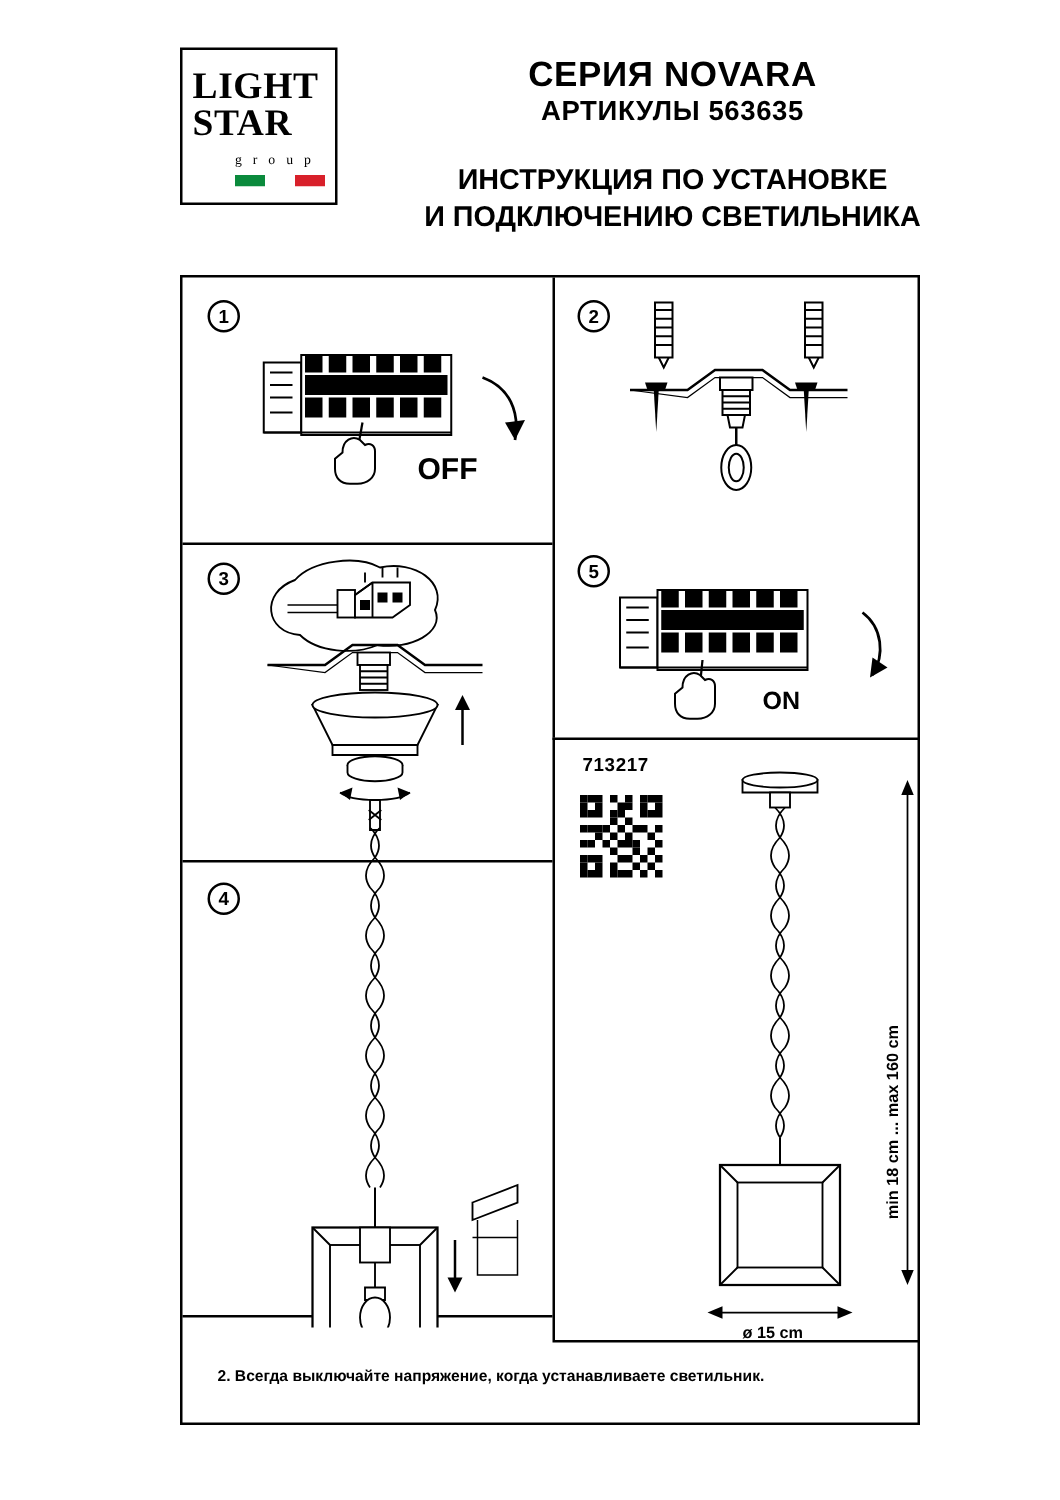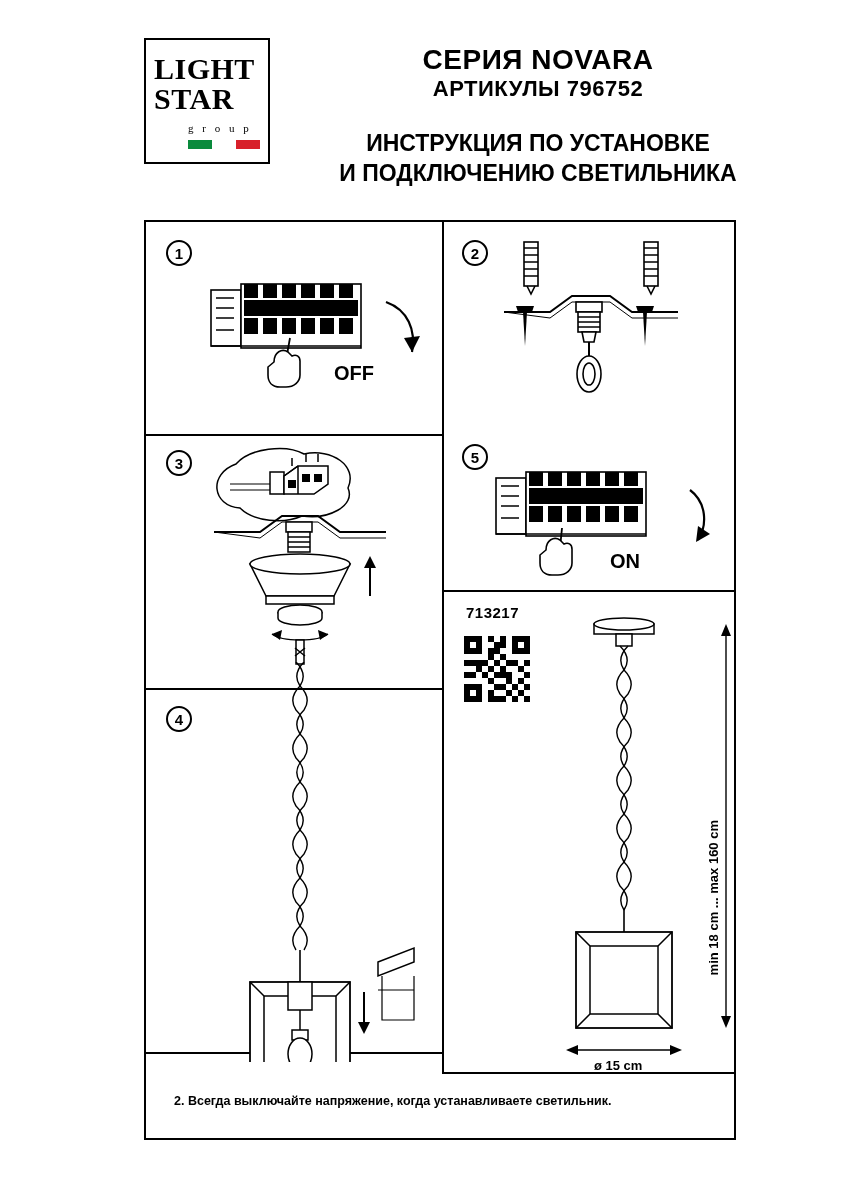--- a/index.html
+++ b/index.html
@@ -142,21 +142,21 @@
     line-height: 23px;
   }
   .art-code {
     position: absolute;
     font-size: 15px;
     font-weight: bold;
     letter-spacing: 0.5px;
   }
   .label-off {
     position: absolute;
-    font-size: 20px;
+    font-size: 24px;
     font-weight: bold;
   }
   .label-on {
     position: absolute;
     font-size: 20px;
     font-weight: bold;
   }
   .dim-h {
     position: absolute;
     font-size: 13px;
@@ -197,21 +197,21 @@
       </div>
       <div class="logo-group">g r o u p</div>
       <div class="logo-flag">
         <i class="flag-g"></i>
           <i class="flag-w"></i>
           <i class="flag-r"></i>
       </div>
     </div>
 
     <div class="title-series">СЕРИЯ NOVARA</div>
-    <div class="title-article">АРТИКУЛЫ 796752</div>
+    <div class="title-article">АРТИКУЛЫ 563635</div>
     <div class="title-instr1">ИНСТРУКЦИЯ ПО УСТАНОВКЕ</div>
     <div class="title-instr2">И ПОДКЛЮЧЕНИЮ СВЕТИЛЬНИКА</div>
   </div>
 
   <div class="frame">
 
     <div class="vline" style="left:296px; top:0; width:2px; height:368px;"></div>
     <div class="hline" style="left:0; top:212px; width:296px; height:2px;"></div>
     <div class="hline" style="left:0; top:466px; width:296px; height:2px;"></div>
     <div class="hline" style="left:296px; top:368px; width:294px; height:2px;"></div>

